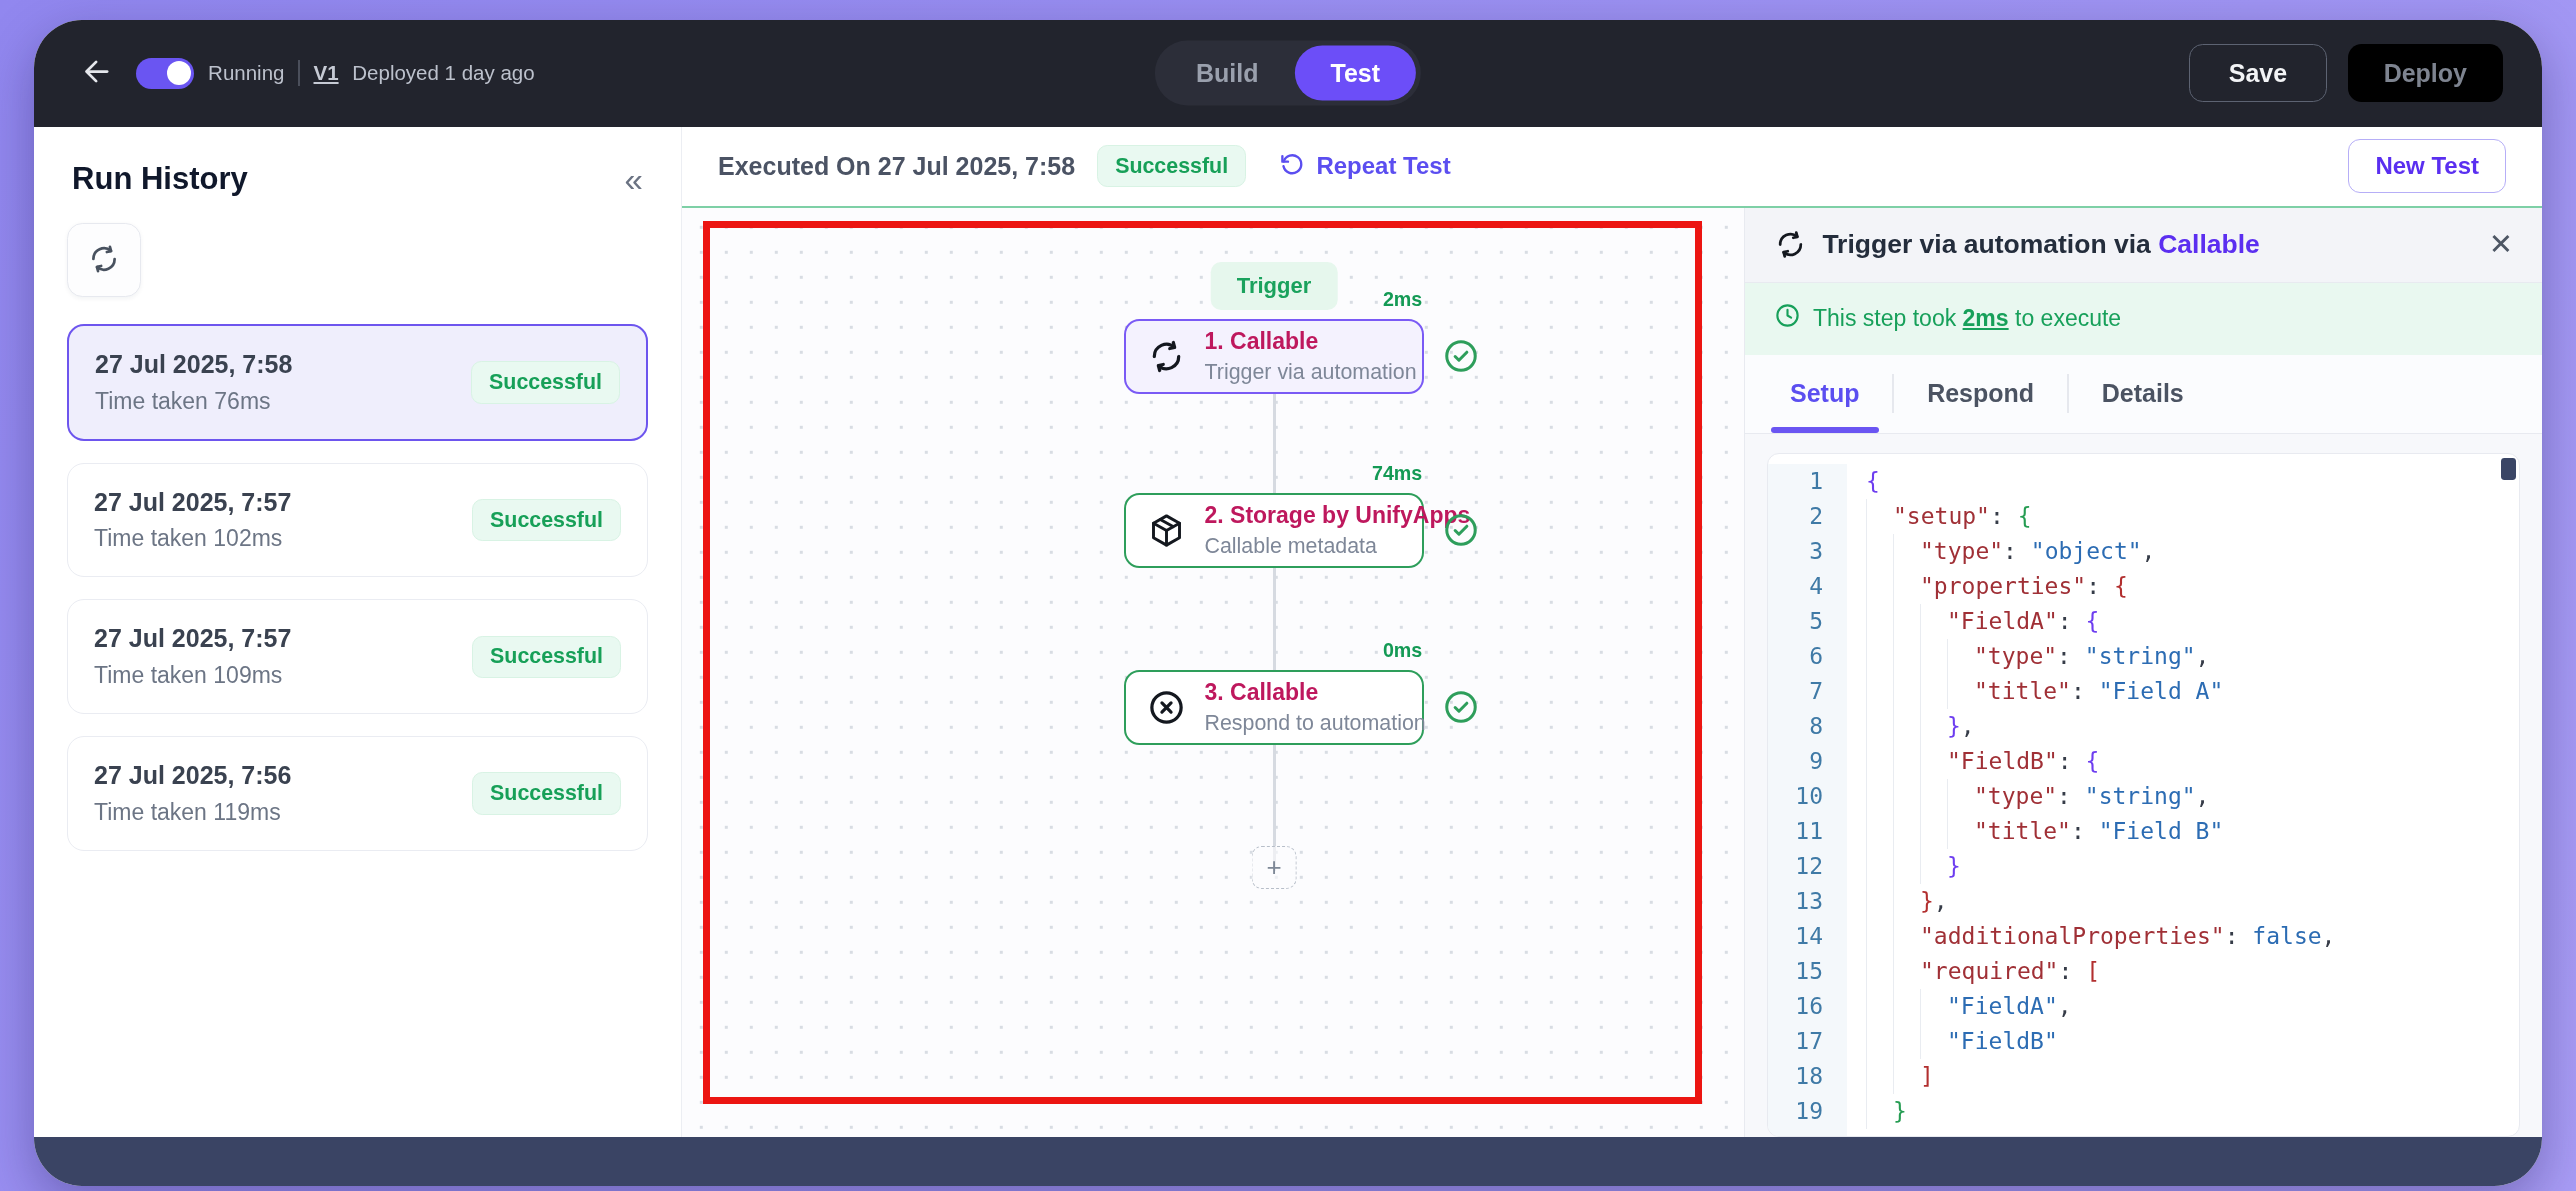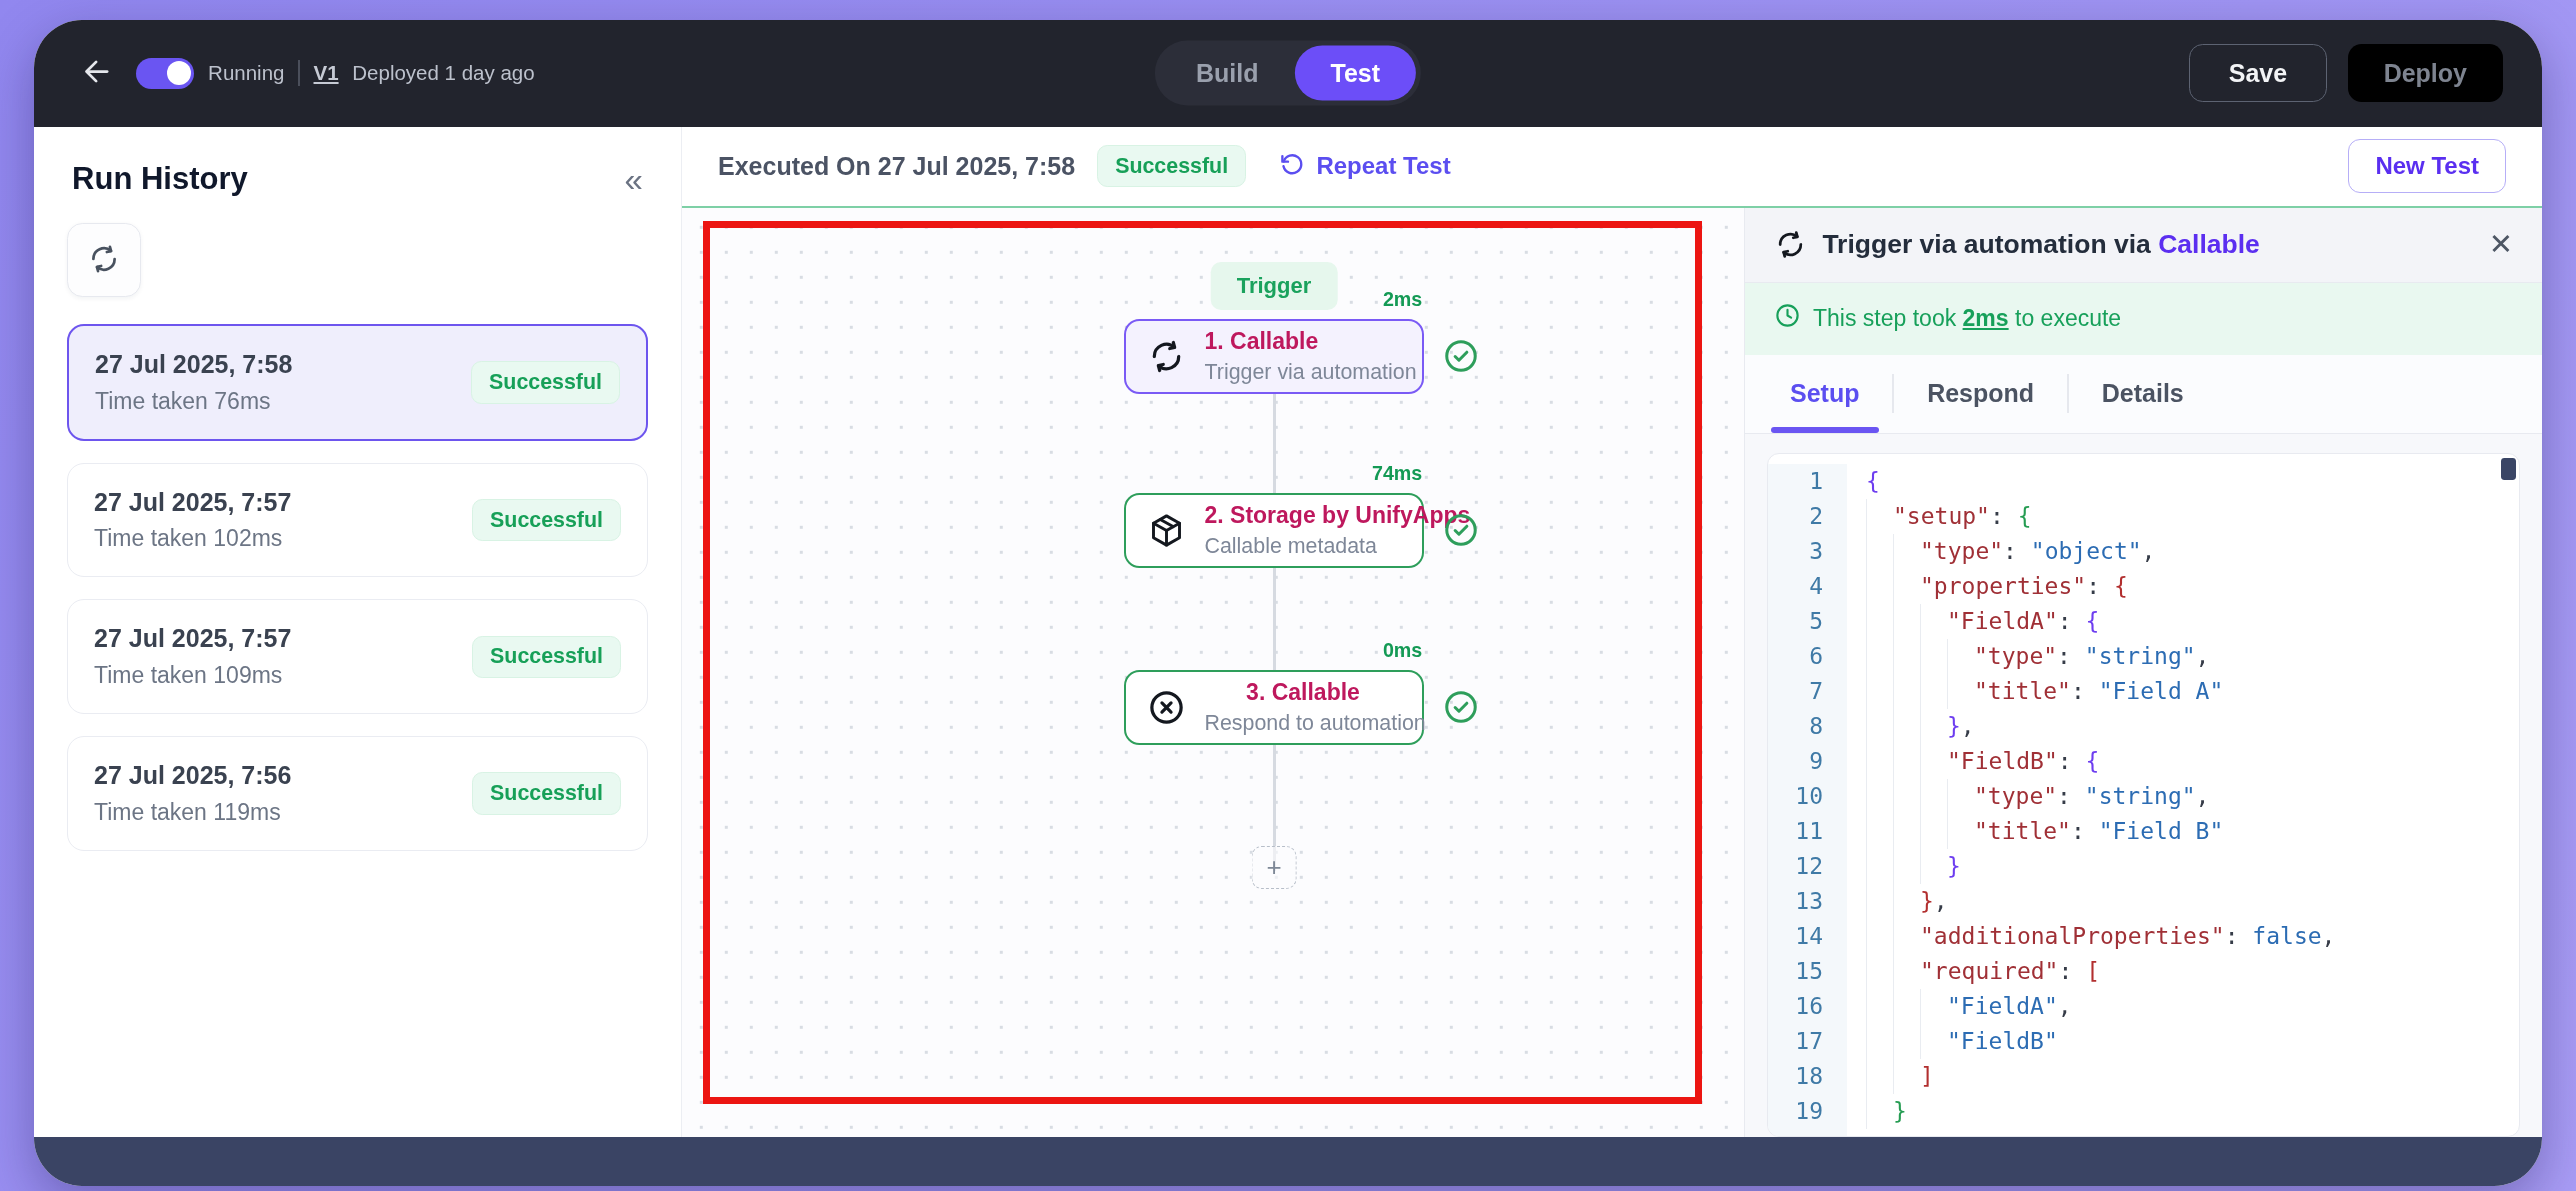--- a/index.html
+++ b/index.html
@@ -248,21 +248,21 @@
                     <div class="node-texts">
                       <div class="node-title">2. Storage by UnifyApps</div>
                       <div class="node-sub">Callable metadata</div>
                     </div>
                   </div>
                   <span class="check-ic"><svg viewBox="0 0 24 24" fill="none" stroke="currentColor" stroke-width="1.9" stroke-linecap="round" stroke-linejoin="round" width="38" height="38">
                       <circle cx="12" cy="12" r="9"></circle>
                       <path d="M8.3 12.3l2.4 2.4 5-5.1"></path>
                     </svg></span>
                 </div>
-                <div class="node-wrap" style="top: 462px; text-align: center;">
+                <div class="node-wrap" style="top: 462px;">
                   <span class="ms-label">0ms</span>
                   <div class="flow-node">
                     <span class="node-icon"><svg viewBox="0 0 24 24" fill="none" stroke="currentColor" stroke-width="2" stroke-linecap="round" stroke-linejoin="round" width="39" height="39">
                         <circle cx="12" cy="12" r="9"></circle>
                         <path d="M9.2 9.2l5.6 5.6"></path>
                         <path d="M14.8 9.2l-5.6 5.6"></path>
                       </svg></span>
                     <div class="node-texts">
                       <div class="node-title">3. Callable</div>
                       <div class="node-sub">Respond to automation</div>

